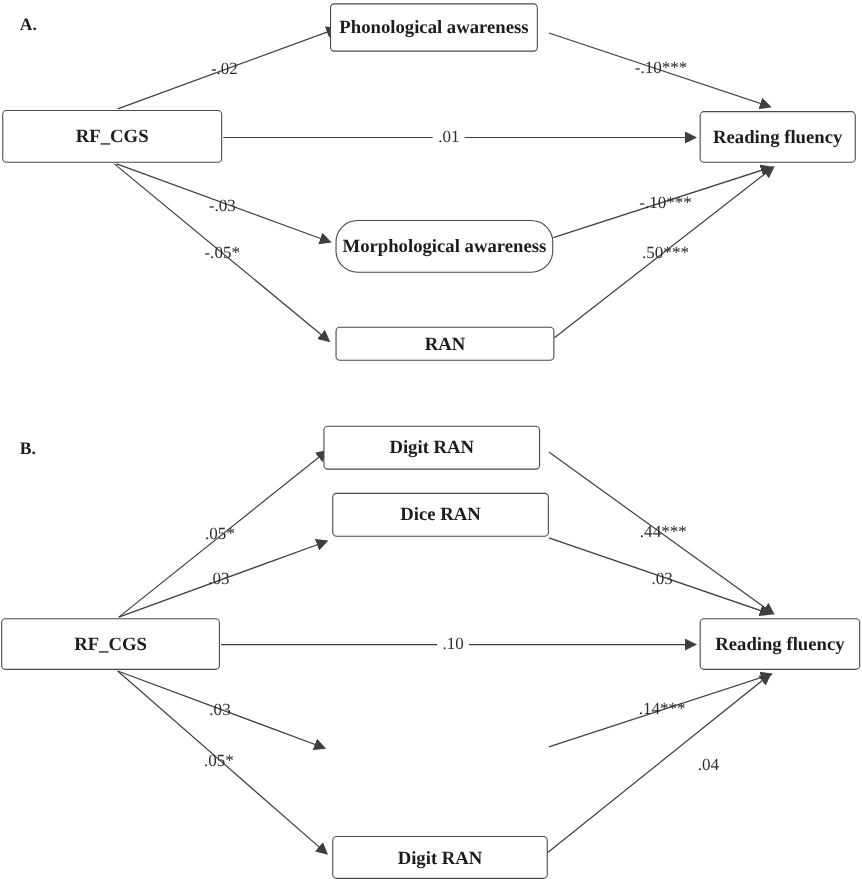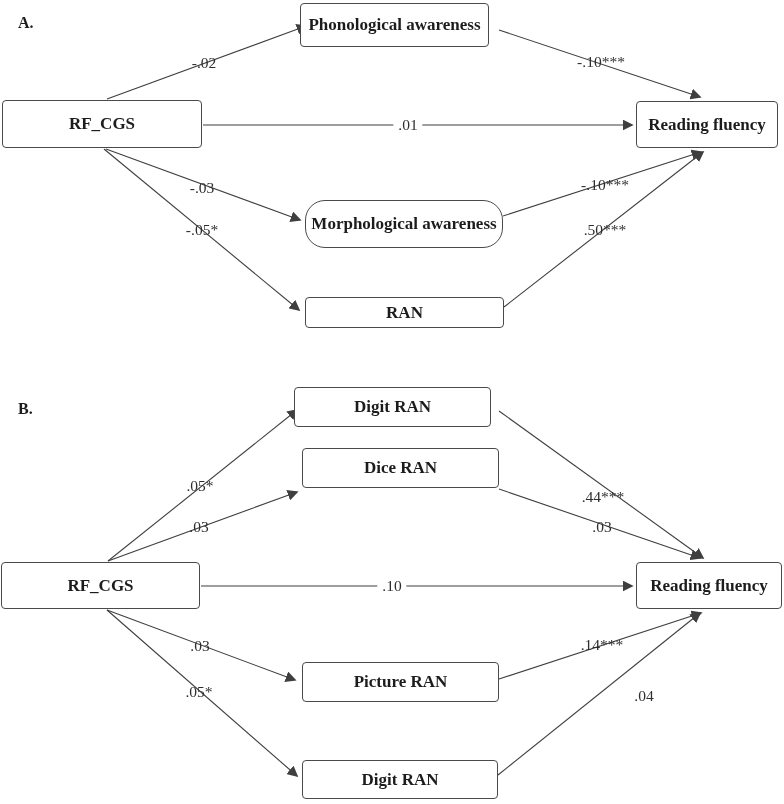--- a/index.html
+++ b/index.html
@@ -94,29 +94,28 @@
   <span class="coef" style="left:605px; top:230px;">.50***</span>
 
   <div class="panel-label" style="left:18px; top:400px;">B.</div>
 
   <div class="node" style="left:1px;   top:562px; width:199px; height:47px;">RF_CGS</div>
 
   <div class="node" style="left:294px; top:387px; width:197px; height:40px;">Digit RAN</div>
 
   <div class="node" style="left:302px; top:448px; width:197px; height:40px;">Dice RAN</div>
 
-  <div class="node" style="left:302px; top:662px; width:197px; height:40px;">Picture RAN</div>
 
   <div class="node" style="left:302px; top:760px; width:196px; height:39px;">Digit RAN</div>
 
   <div class="node" style="left:636px; top:562px; width:146px; height:47px;">Reading fluency</div>
 
   <span class="coef" style="left:200px; top:486px;">.05*</span>
   <span class="coef" style="left:199px; top:527px;">.03</span>
-  <span class="coef on-line" style="left:392px; top:586px;">.10</span>
-  <span class="coef" style="left:603px; top:484px;margin-top:13px;">.44***</span>
+  <span class="coef on-line" style="left:412px; top:586px;">.10</span>
+  <span class="coef" style="left:603px; top:484px;">.44***</span>
   <span class="coef" style="left:602px; top:527px;">.03</span>
   <span class="coef" style="left:200px; top:646px;">.03</span>
   <span class="coef" style="left:199px; top:692px;">.05*</span>
   <span class="coef" style="left:602px; top:645px;">.14***</span>
   <span class="coef" style="left:604px; top:696px;margin-left:40px;">.04</span>
 
 </div>
 
 </body></html>

